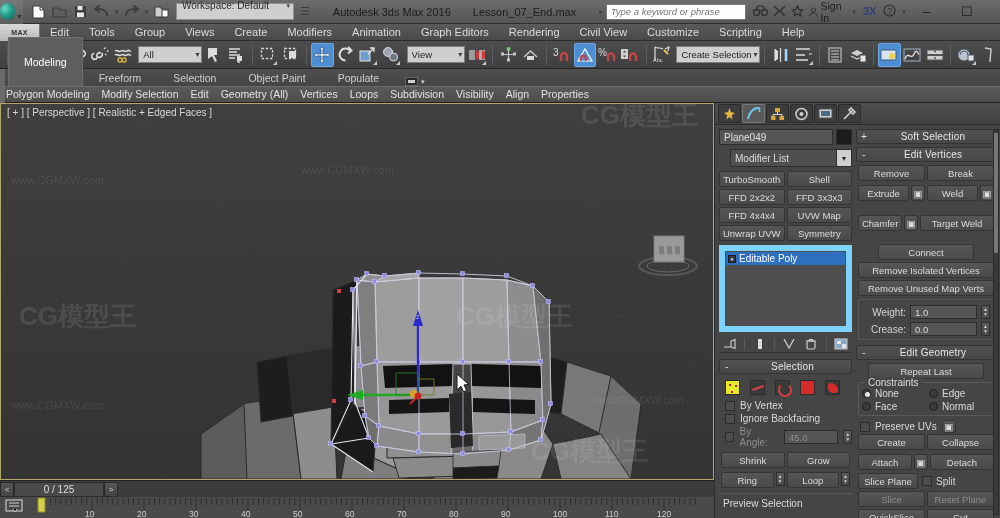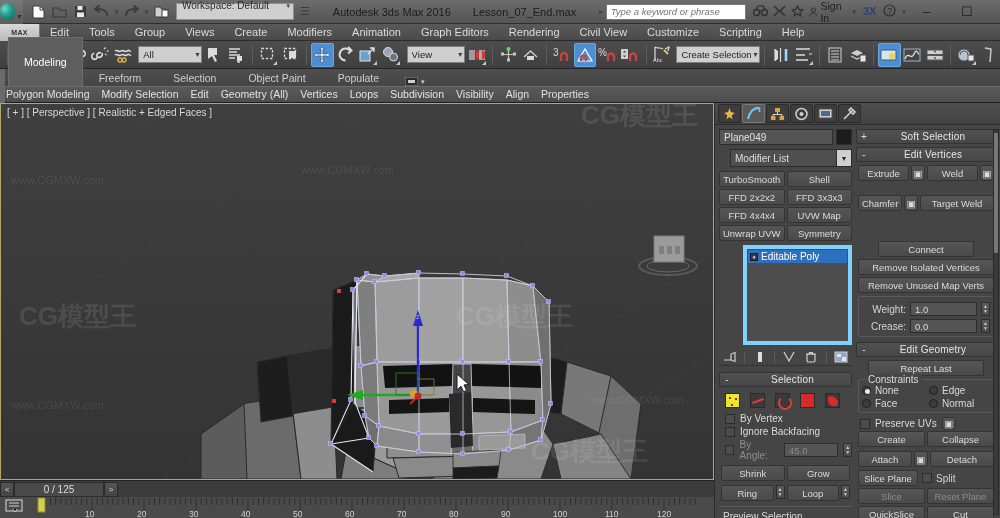--- a/index.html
+++ b/index.html
@@ -158,21 +158,21 @@
     font-size: 10px; padding: 0 4px; line-height: 15px; }
   .colorsw { width: 16px; height: 16px; background: #1c1c1c; border: 1px solid #2d2d2d; }
   .modlist { height: 18px; background: #4f4f4f; border: 1px solid #2d2d2d; display:flex;
     align-items:center; justify-content: space-between; padding-left:4px; font-size:10px; color:#dedede;
     margin-bottom: 4px; margin-left: 11px; }
   .modlist .arr { width: 15px; height: 16px; background: #cfcfcf; display:flex;align-items:center;justify-content:center;
     font-size:8px; color:#222; border-left:1px solid #2d2d2d; }
   .btngrid { display: grid; grid-template-columns: 1fr 1fr; gap: 2px; margin-bottom: 4px; }
   .mbtn { height: 16px; background: linear-gradient(#565656,#4a4a4a); border: 1px solid #343434;
     font-size: 9.5px; color: #dcdcdc; display:flex;align-items:center;justify-content:center; border-radius:2px;}
-  .stacklist { height: 100px; background: #4e4e4e; border: 4px solid #7dd3fc; margin-bottom: 3px; padding: 1px; margin-left: 24px; }
+  .stacklist { height: 87px; background: #4e4e4e; border: 6px solid #7dd3fc; margin-bottom: 3px; padding: 1px; }
   .stackitem { height: 13px; background: #2f6fc0; display:flex; align-items:center; gap:3px; padding: 0 2px;
     font-size: 10px; color: #fff; }
   .stackdot { width: 8px; height: 8px; background: #3a3a3a; border: 1px solid #1c1c1c;
      display:flex;align-items:center;justify-content:center; font-size:6px; color:#9ec8ff; }
   .stackicons { display:flex; align-items:center; justify-content: space-around; height: 18px;
     border-bottom: 1px solid #333; margin-bottom: 2px; }
   .sicon { width: 16px; height: 15px; display:flex;align-items:center;justify-content:center; }
   .sicon-sep { width:1px; height: 12px; background: #333; border-right: 1px solid #5a5a5a; }
 
   .rollup { background: linear-gradient(#515151,#474747); border: 1px solid #333; height: 15px;
@@ -1102,27 +1102,31 @@
 
       <div class="cp-right">
         <div class="rollup">
           <span class="pm">+</span>
           <span class="rt">Soft Selection</span>
         </div>
         <div class="rollup">
           <span class="pm">-</span>
           <span class="rt">Edit Vertices</span>
         </div>
+        <div class="btngrid" style="padding:0 2px">
+          <div class="mbtn">Remove</div>
+          <div class="mbtn">Break</div>
+        </div>
         <div style="display:flex;gap:2px;padding:0 2px;margin-bottom:2px">
           <div class="mbtn" style="flex:1">Extrude</div>
           <div class="mbtn" style="width:14px">▣</div>
           <div class="mbtn" style="flex:1">Weld</div>
           <div class="mbtn" style="width:14px">▣</div>
         </div>
-        <div style="display:flex;gap:2px;padding:12px 2px;margin-bottom:18px">
+        <div style="display:flex;gap:2px;padding:12px 2px;margin-bottom:1px">
           <div class="mbtn" style="flex:1">Chamfer</div>
           <div class="mbtn" style="width:14px">▣</div>
           <div class="mbtn" style="flex:1.7">Target Weld</div>
         </div>
         <div style="padding:0 22px;margin-bottom:2px">
           <div class="mbtn">Connect</div>
         </div>
         <div style="padding:0 2px;margin-bottom:2px">
           <div class="mbtn">Remove Isolated Vertices</div>
         </div>

